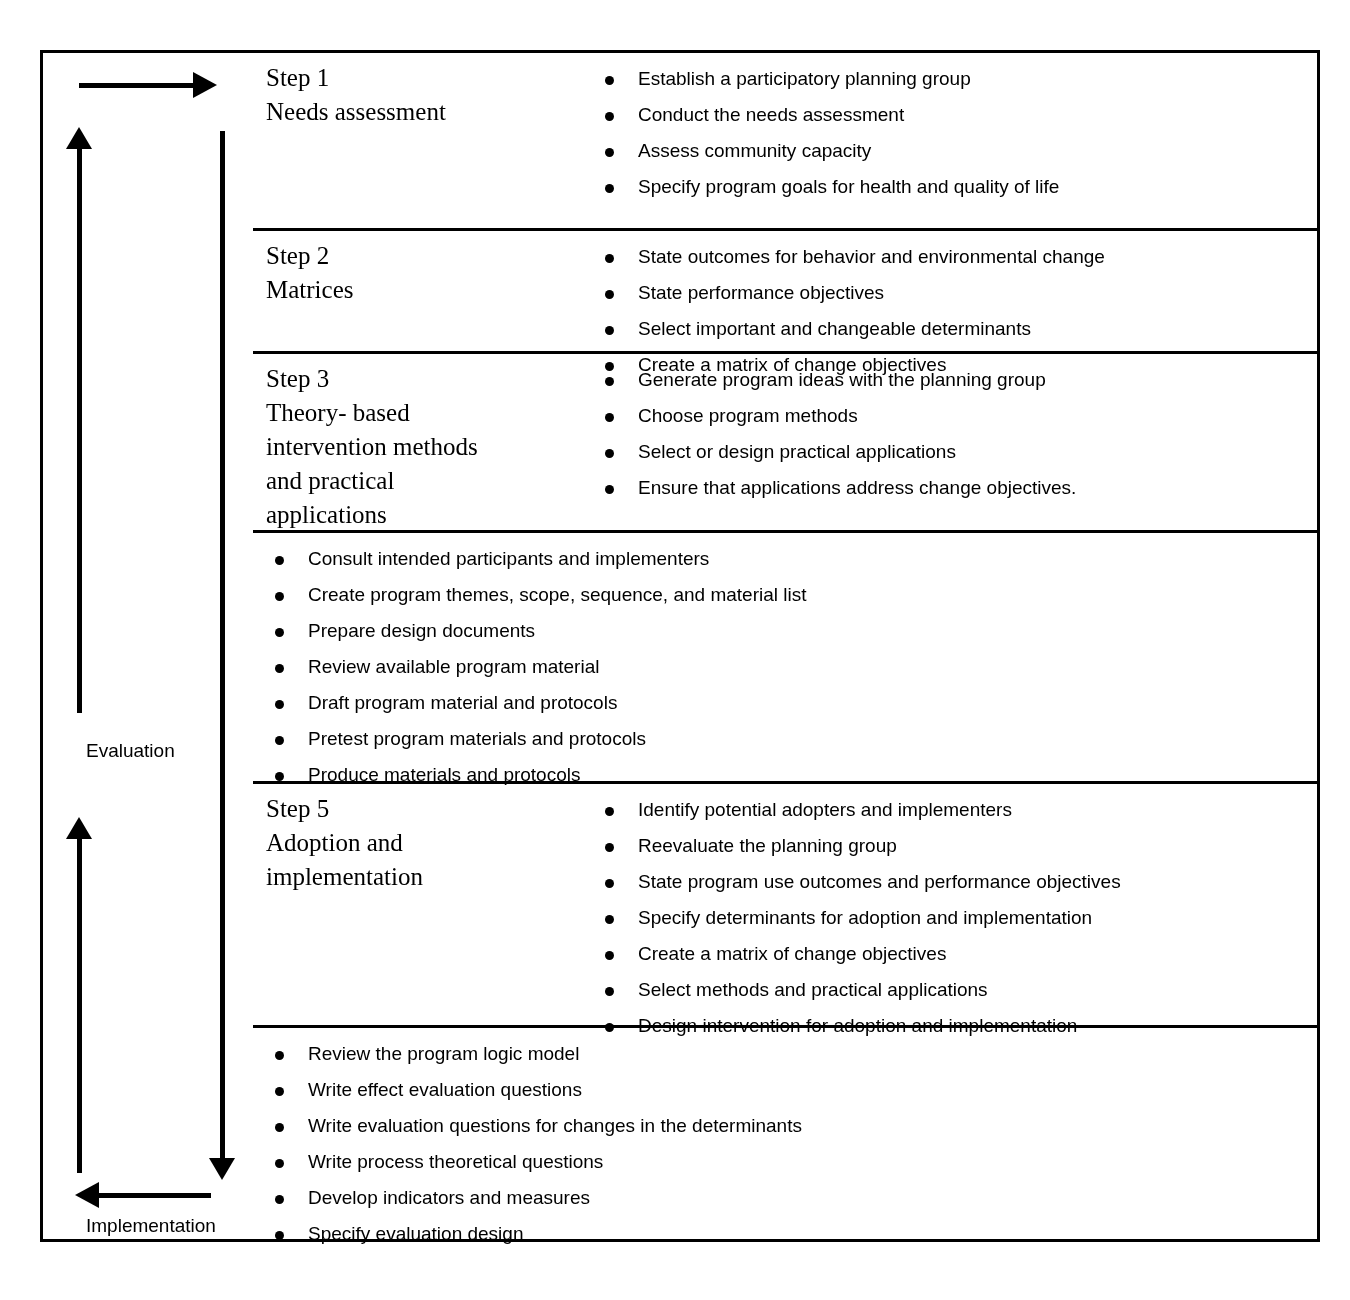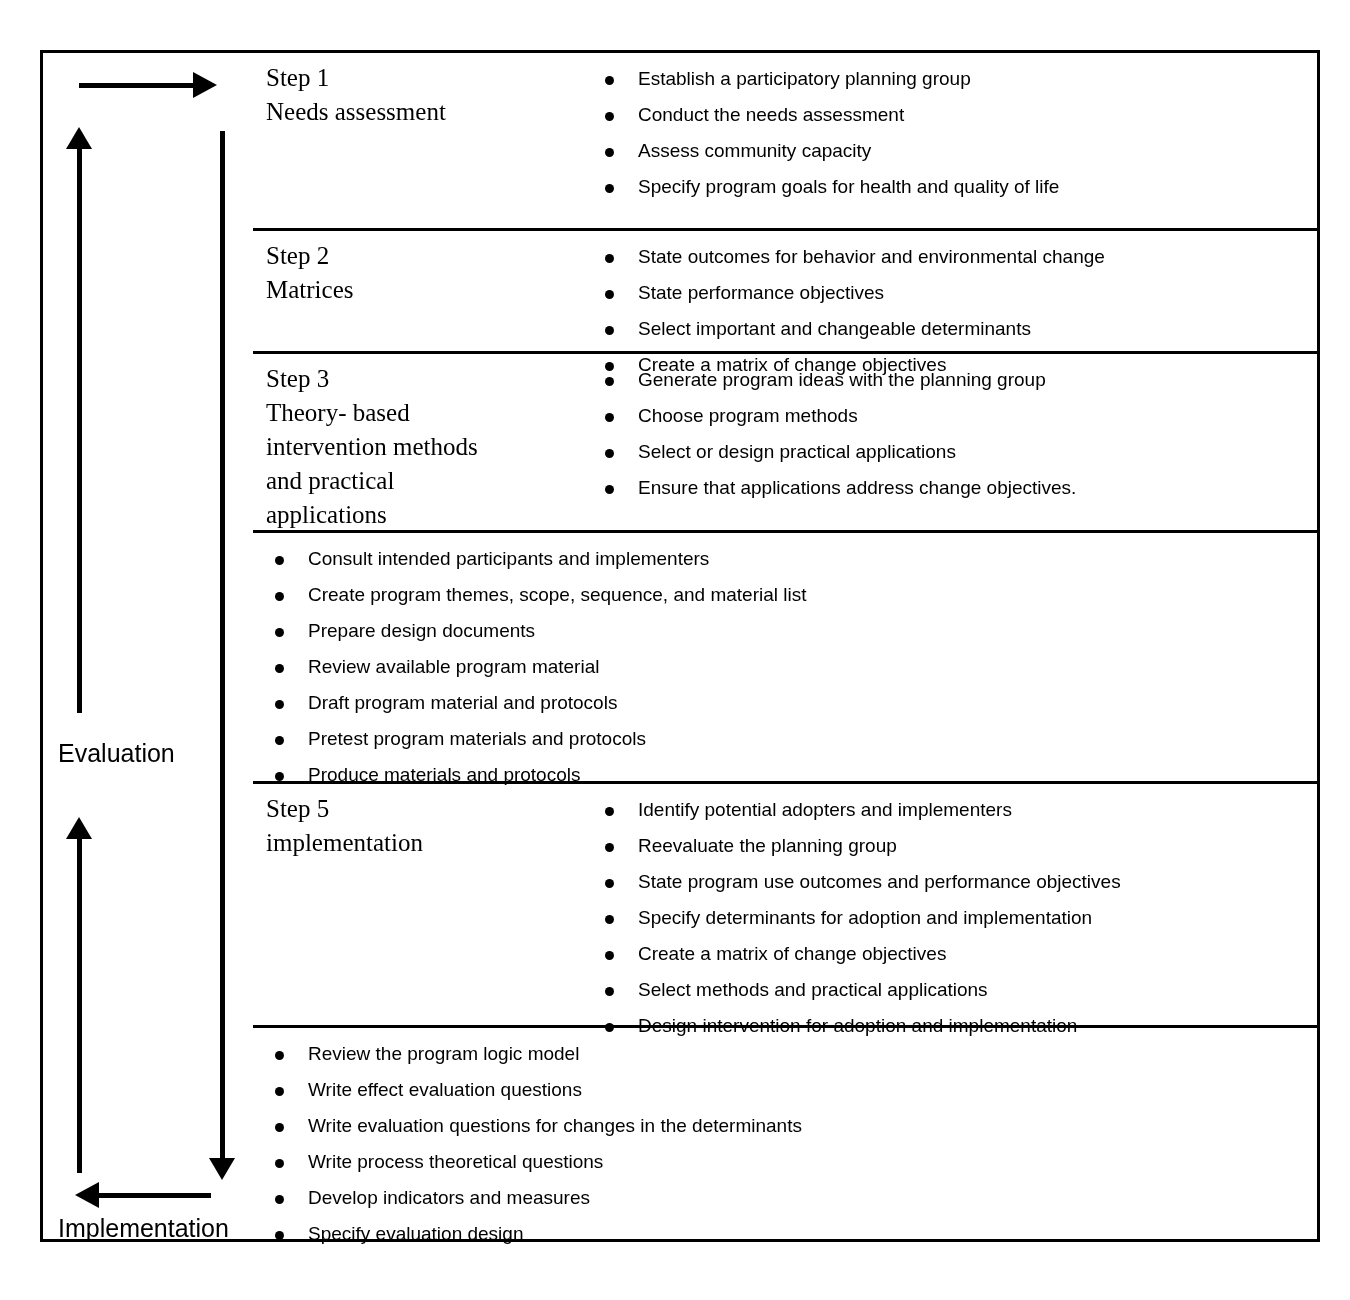--- a/index.html
+++ b/index.html
@@ -91,23 +91,24 @@
   
   #impl-arrow-shaft { left: 177px; top: 78px; height: 1030px; }
   #impl-arrow-head  { left: 166px; top: 1105px; }
 
   
   #bottom-arrow-shaft { left: 56px; top: 1140px; width: 112px; }
   #bottom-arrow-head  { left: 32px; top: 1129px; }
 
   .side-label {
     position: absolute;
-    font-size: 25px;
+    font-size: 19px;
     line-height: 1;
     white-space: nowrap;
+    margin-left: 28px;
   }
   #label-evaluation     { left: 15px; top: 688px; }
   #label-implementation { left: 15px; top: 1163px; }
 
   
   #table {
     position: absolute;
     left: 210px;        
     top: 0;
     right: 0;
@@ -250,20 +251,21 @@
           <li>Draft program material and protocols</li>
           <li>Pretest program materials and protocols</li>
           <li>Produce materials and protocols</li>
         </ul>
       </div>
     </div>
 
     <div class="step-row" style="top:728px;height:244px;">
       <div class="step-title-cell">
         <div class="step-title-line">Step 5</div>
+        <div class="step-title-line">Adoption and</div>
         <div class="step-title-line">implementation</div>
       </div>
       <div class="step-bullets-cell">
         <ul class="bullets">
           <li>Identify potential adopters and implementers</li>
           <li>Reevaluate the planning group</li>
           <li>State program use outcomes and performance objectives</li>
           <li>Specify determinants for adoption and implementation</li>
           <li>Create a matrix of change objectives</li>
           <li>Select methods and practical applications</li>

